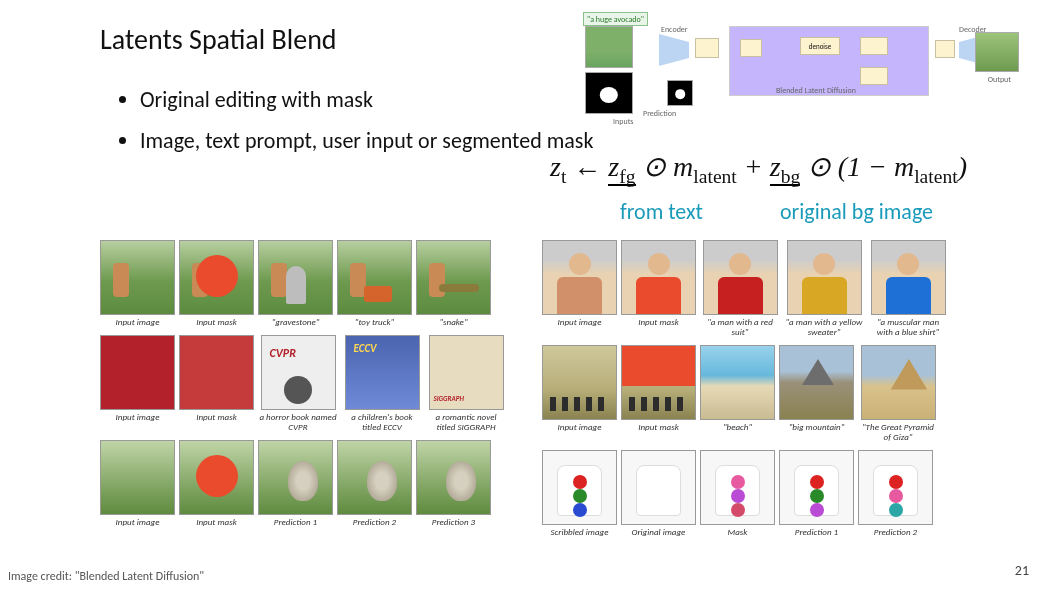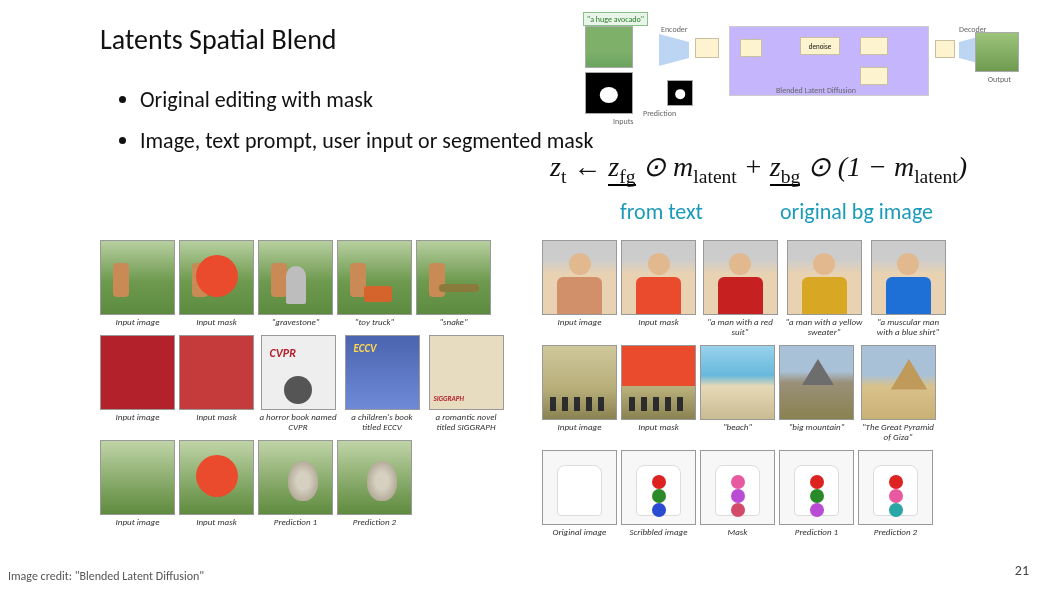--- a/index.html
+++ b/index.html
@@ -302,20 +302,24 @@
           <div class="cap">Input mask</div>
         </div>
         <div class="cell">
           <div class="tile rocks pred"></div>
           <div class="cap">Prediction 1</div>
         </div>
         <div class="cell">
           <div class="tile rocks pred"></div>
           <div class="cap">Prediction 2</div>
         </div>
+        <div class="cell">
+          <div class="tile rocks pred"></div>
+          <div class="cap">Prediction 3</div>
+        </div>
       </div>
     </div>
   <div class="col" id="gallery-right">
       <div class="row">
         <div class="cell">
           <div class="tile man man-input">
             <div class="shirt"></div>
           </div>
           <div class="cap">Input image</div>
         </div>
@@ -360,33 +364,33 @@
         <div class="cell">
           <div class="tile mountain"></div>
           <div class="cap">"big mountain"</div>
         </div>
         <div class="cell">
           <div class="tile pyramid"></div>
           <div class="cap">"The Great Pyramid of Giza"</div>
         </div>
       </div>
       <div class="row">
-        <div class="cell">
-          <div class="tile tshirt"></div>
-          <div class="cap">Original image</div>
-        </div>
         <div class="cell">
           <div class="tile tshirt ts-rgb">
             <div class="blob1"></div>
             <div class="blob2"></div>
             <div class="blob3"></div>
           </div>
           <div class="cap">Scribbled image</div>
         </div>
         <div class="cell">
+          <div class="tile tshirt"></div>
+          <div class="cap">Original image</div>
+        </div>
+        <div class="cell">
           <div class="tile tshirt ts-phr">
             <div class="blob1"></div>
             <div class="blob2"></div>
             <div class="blob3"></div>
           </div>
           <div class="cap">Mask</div>
         </div>
         <div class="cell">
           <div class="tile tshirt ts-rgp">
             <div class="blob1"></div>

